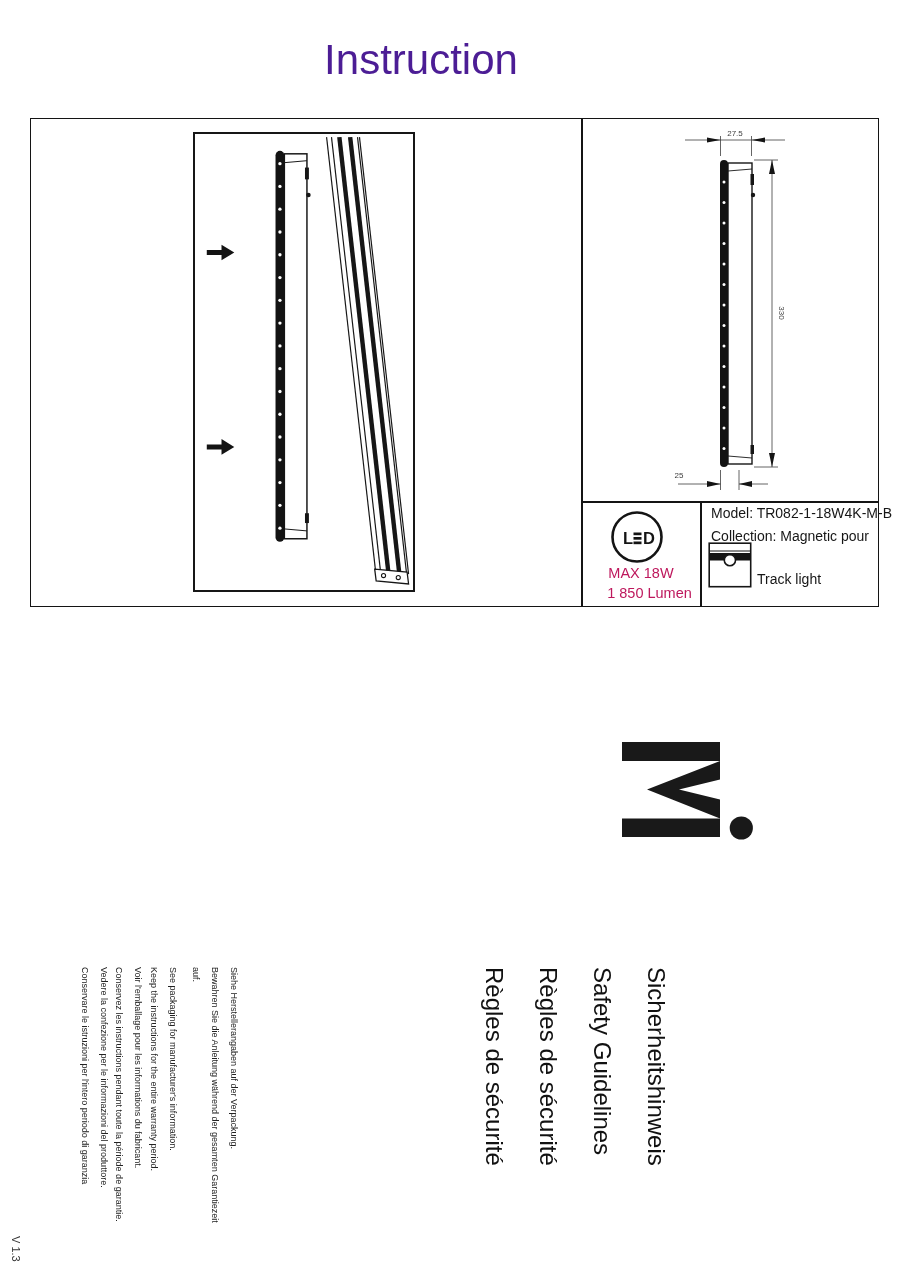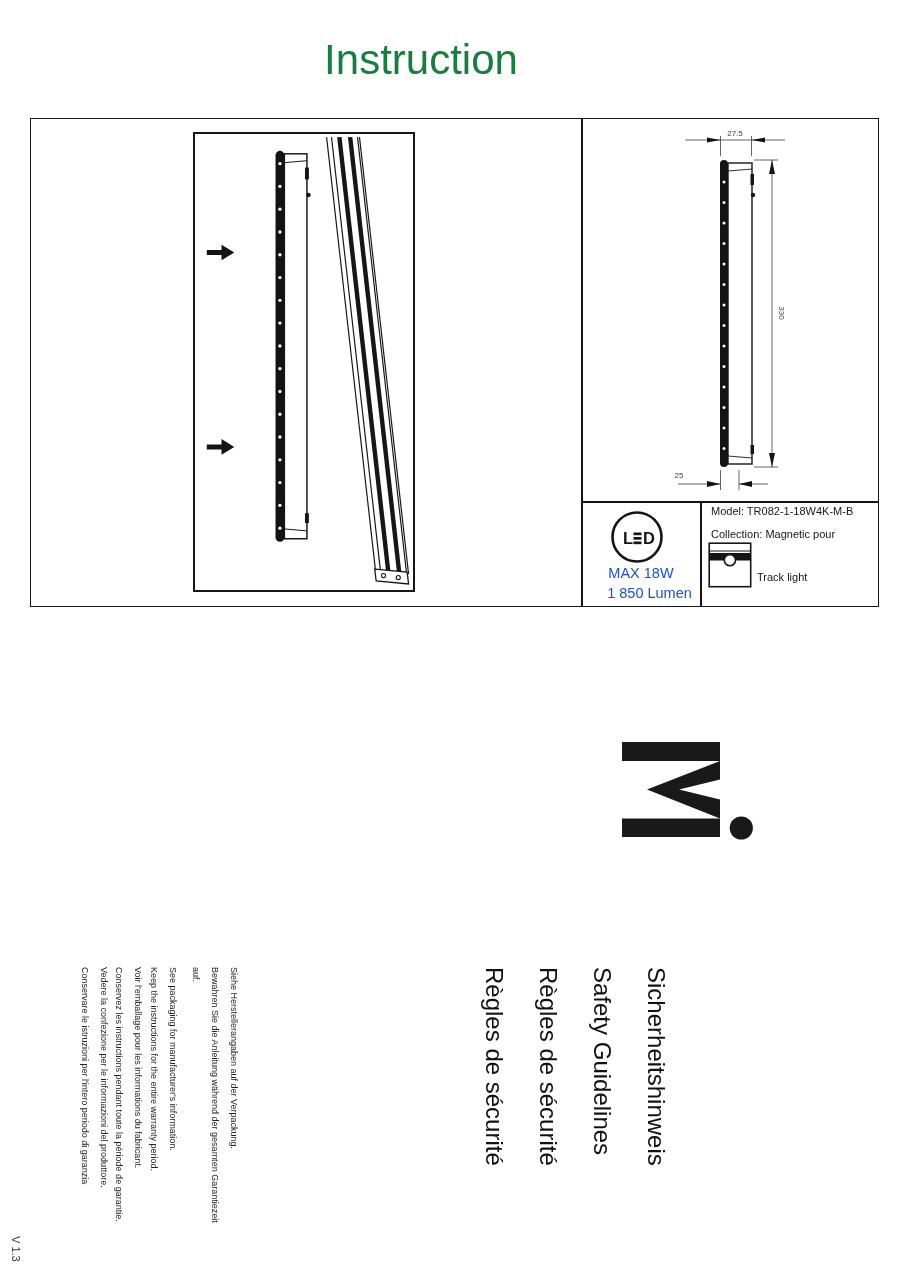--- a/index.html
+++ b/index.html
@@ -10,40 +10,40 @@
     font-family:"Liberation Sans", sans-serif;
     color:#1a1a1a;
     overflow:hidden;
   }
   .abs { position:absolute; }
 
   .page-title {
     top:36px; left:0; width:842px;
     text-align:center;
     font-size:42px;
-    color:#15803d;
+    color:#4c1d95;
   }
 
   .main-box {
     left:30px; top:118px; width:849px; height:489px;
     border:1.5px solid #141414;
     background:#fff;
   }
   .divider { background:#141414; }
   .inner-frame {
     left:193px; top:132px; width:222px; height:460px;
     border:2px solid #161616;
   }
   .inner-frame svg { display:block; width:100%; height:100%; }
 
   .dim-text { font-size:8px; fill:#3d3d3d; font-family:"Liberation Sans",sans-serif; }
 
-  .badge-text { font-size:14.5px; color:#1d4ed8; text-align:center; }
-
-  .info-line { font-size:11px; color:#161616; white-space:nowrap; }
+  .badge-text { font-size:14.5px; color:#be185d; text-align:center; }
+
+  .info-line { font-size:14px; color:#161616; white-space:nowrap; }
 
   
   .vtext { writing-mode:vertical-rl; text-orientation:mixed; }
 
   .safety-headings {
     left:467px; top:967px; width:216px; height:230px;
     font-size:24px; color:#111;
   }
   .safety-headings .hline { line-height:54px; white-space:nowrap; }
 

